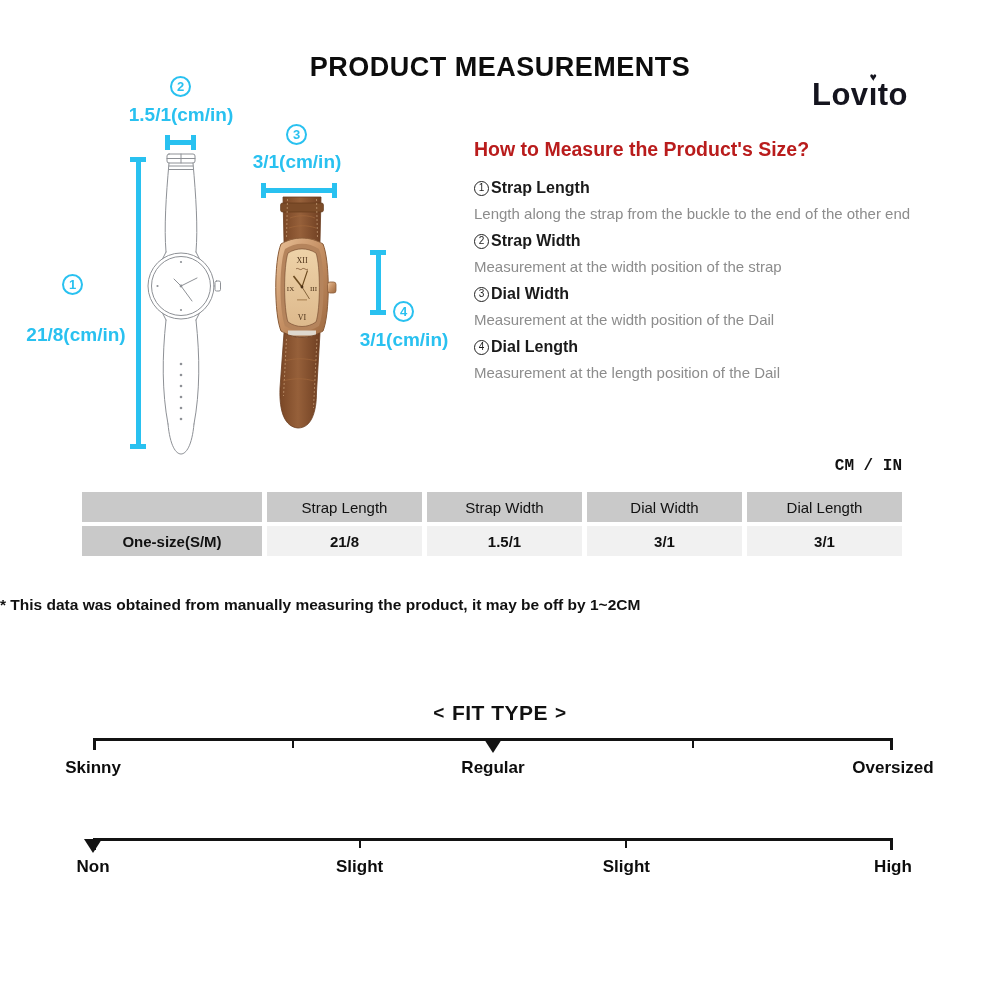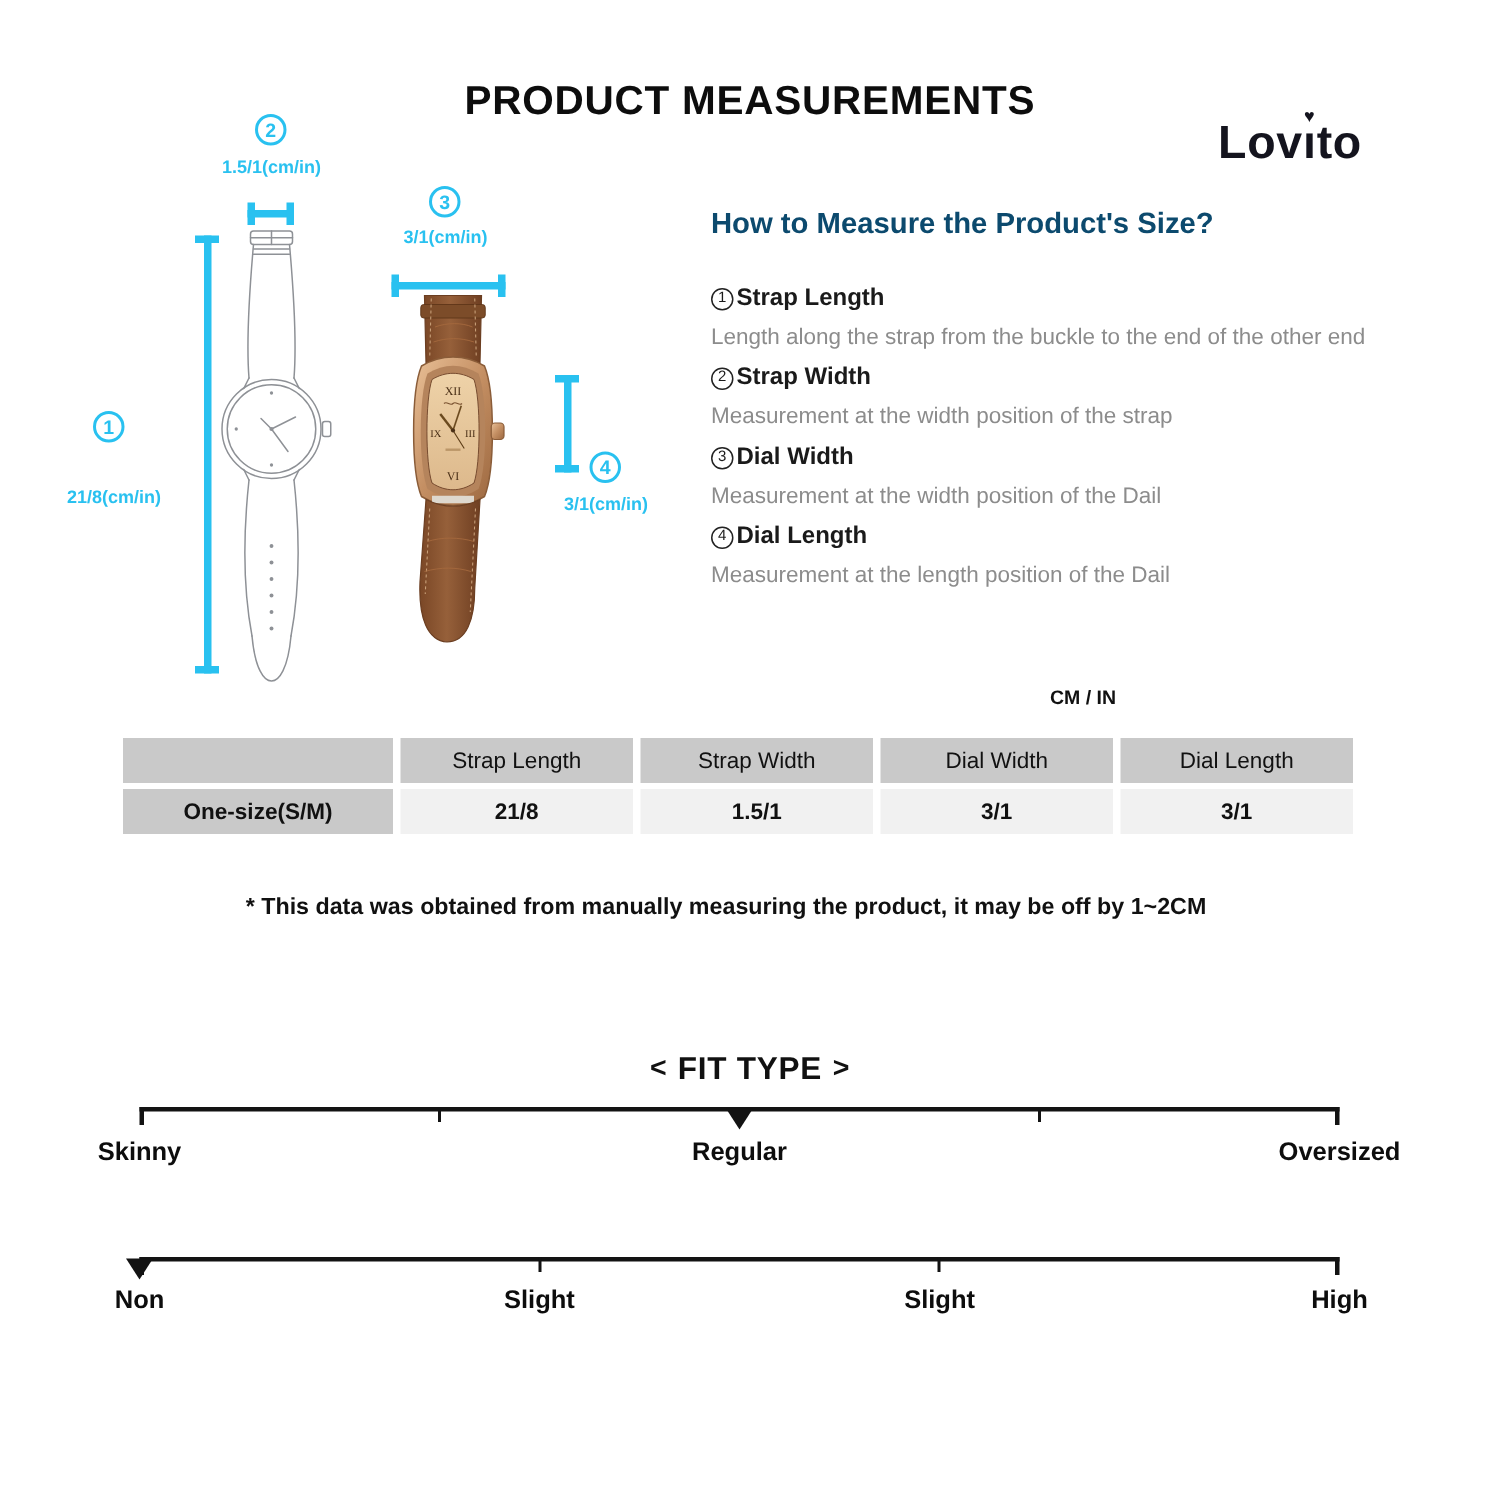--- a/index.html
+++ b/index.html
@@ -23,62 +23,62 @@
   .logo .heart {
     position:absolute; top:-6px; left:50%; transform:translateX(-50%);
     font-size:12px; line-height:12px; color:#14141e;
   }
   .circled-num {
     position:absolute; width:21px; height:21px; border:2px solid var(--accent);
     border-radius:50%; display:flex; align-items:center; justify-content:center;
     font-size:13px; font-weight:700; color:var(--accent); background:#fff;
   }
   .meas-text {
-    position:absolute; width:140px; text-align:center; font-size:12px;
+    position:absolute; width:140px; text-align:center; font-size:19px;
     font-weight:700; color:var(--accent);
   }
   .v-measure { position:absolute; width:16px; }
   .v-measure .bar { position:absolute; left:5.5px; top:0; bottom:0; width:5px; background:var(--accent); }
   .v-measure .cap-t,.v-measure .cap-b { position:absolute; left:0; width:16px; height:5px; background:var(--accent); }
   .v-measure .cap-t { top:0; } .v-measure .cap-b { bottom:0; }
   .h-measure { position:absolute; height:15px; }
   .h-measure .bar { position:absolute; top:5px; left:0; right:0; height:5px; background:var(--accent); }
   .h-measure .cap-l,.h-measure .cap-r { position:absolute; top:0; width:5px; height:15px; background:var(--accent); }
   .h-measure .cap-l { left:0; } .h-measure .cap-r { right:0; }
 
   .sketch-svg { position:absolute; left:131px; top:152px; width:100px; height:306px; }
   .photo-svg  { position:absolute; left:252px; top:196px; width:100px; height:236px; }
 
   
   .howto { position:absolute; left:474px; top:136px; width:465px; }
-  .howto-heading { font-size:19.5px; font-weight:700; color:#0c4a6e; line-height:26px; margin-bottom:24px; }
+  .howto-heading { font-size:19.5px; font-weight:700; color:#b91c1c; line-height:26px; margin-bottom:13px; }
   .howto-item-label { display:flex; align-items:center; gap:2px; font-size:16px; font-weight:700; line-height:26px; margin-top:2px; color:#1a1a1a; }
   .howto-num {
     width:15px; height:15px; border:1.2px solid #222; border-radius:50%;
     display:inline-flex; align-items:center; justify-content:center;
     font-size:10px; font-weight:400; flex:0 0 auto;
   }
   .howto-desc { font-size:15px; color:#8c8c8c; line-height:25px; }
 
   
-  .unit-label { position:absolute; top:457px; left:700px; width:202px; text-align:left; font-size:13px; font-weight:700; }
+  .unit-label { position:absolute; top:457px; left:700px; width:202px; text-align:right; font-size:16px; font-weight:700;font-family:Liberation Mono, monospace; }
   .size-table {
     position:absolute; left:82px; top:492px; width:820px;
     display:grid; grid-template-columns:180px 155px 155px 155px 155px;
     column-gap:5px; row-gap:4px;
   }
   .size-table .cell {
     height:30px; display:flex; align-items:center; justify-content:center;
     font-size:15px;
   }
   .size-table .head  { background:#c9c9c9; font-weight:500; }
   .size-table .size  { background:#c9c9c9; font-weight:600; }
   .size-table .value { background:#f1f1f1; font-weight:600; }
 
-  .footnote { position:absolute; top:596px; left:0; width:968px; text-align:center; font-size:15.5px; font-weight:700; }
+  .footnote { position:absolute; top:596px; left:0; width:968px; font-size:15.5px; font-weight:700; }
 
   
   .scale-title { position:absolute; left:0; width:1000px; text-align:center; font-size:21px; font-weight:800; letter-spacing:0.5px; }
   .scale-title .chev { font-weight:600; font-size:19px; padding:0 7px; position:relative; top:-1px; }
   .scale { position:absolute; left:93px; width:800px; height:16px; }
   .scale .line { position:absolute; left:0; right:0; top:0; height:3px; background:#131313; }
   .scale .cap { position:absolute; top:0; width:3px; height:12px; background:#131313; }
   .scale .cap.l { left:0; } .scale .cap.r { right:0; }
   .scale .tick { position:absolute; top:0; width:2px; height:10px; background:#131313; transform:translateX(-1px); }
   .scale .marker {

